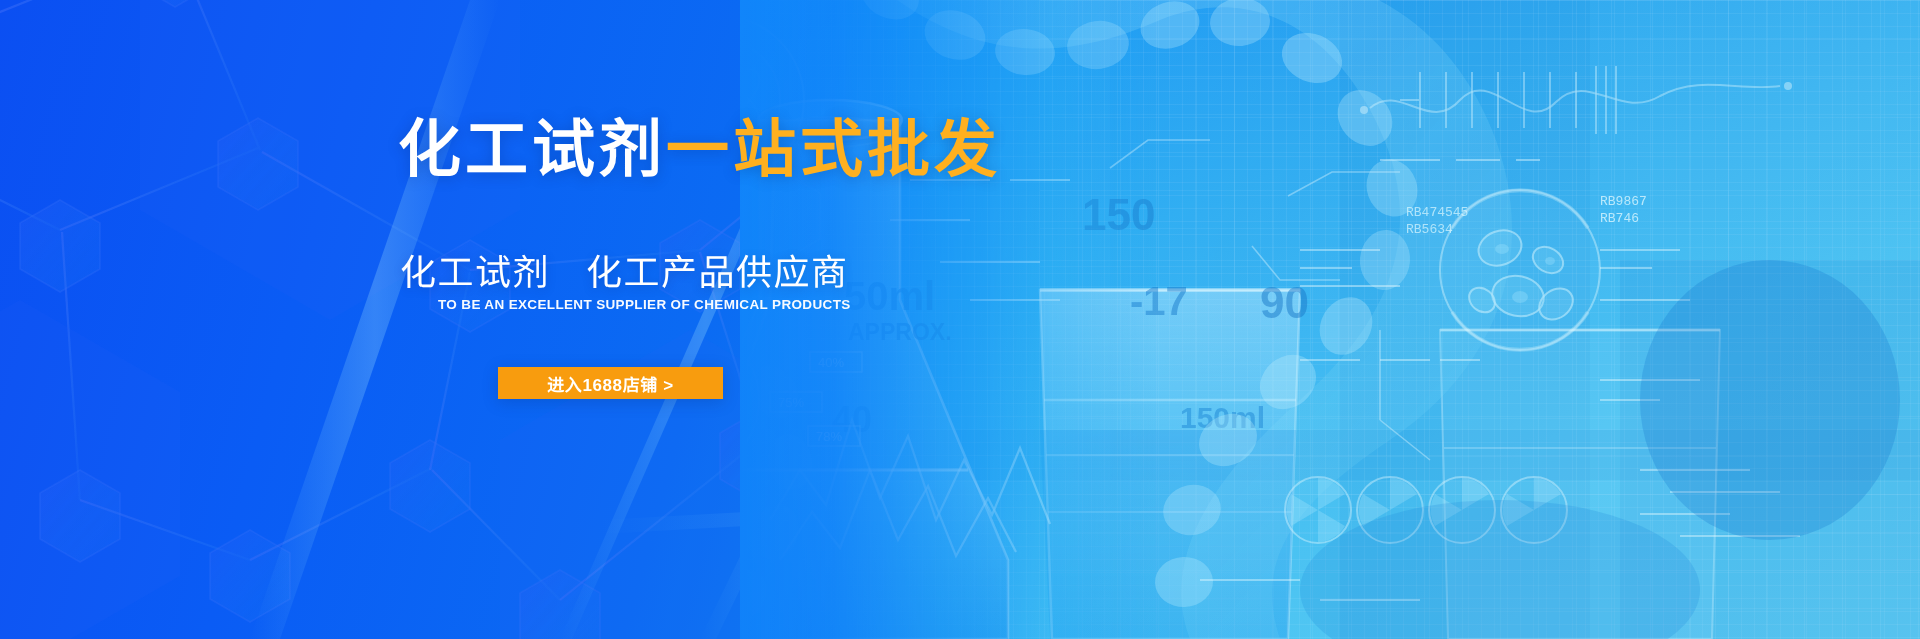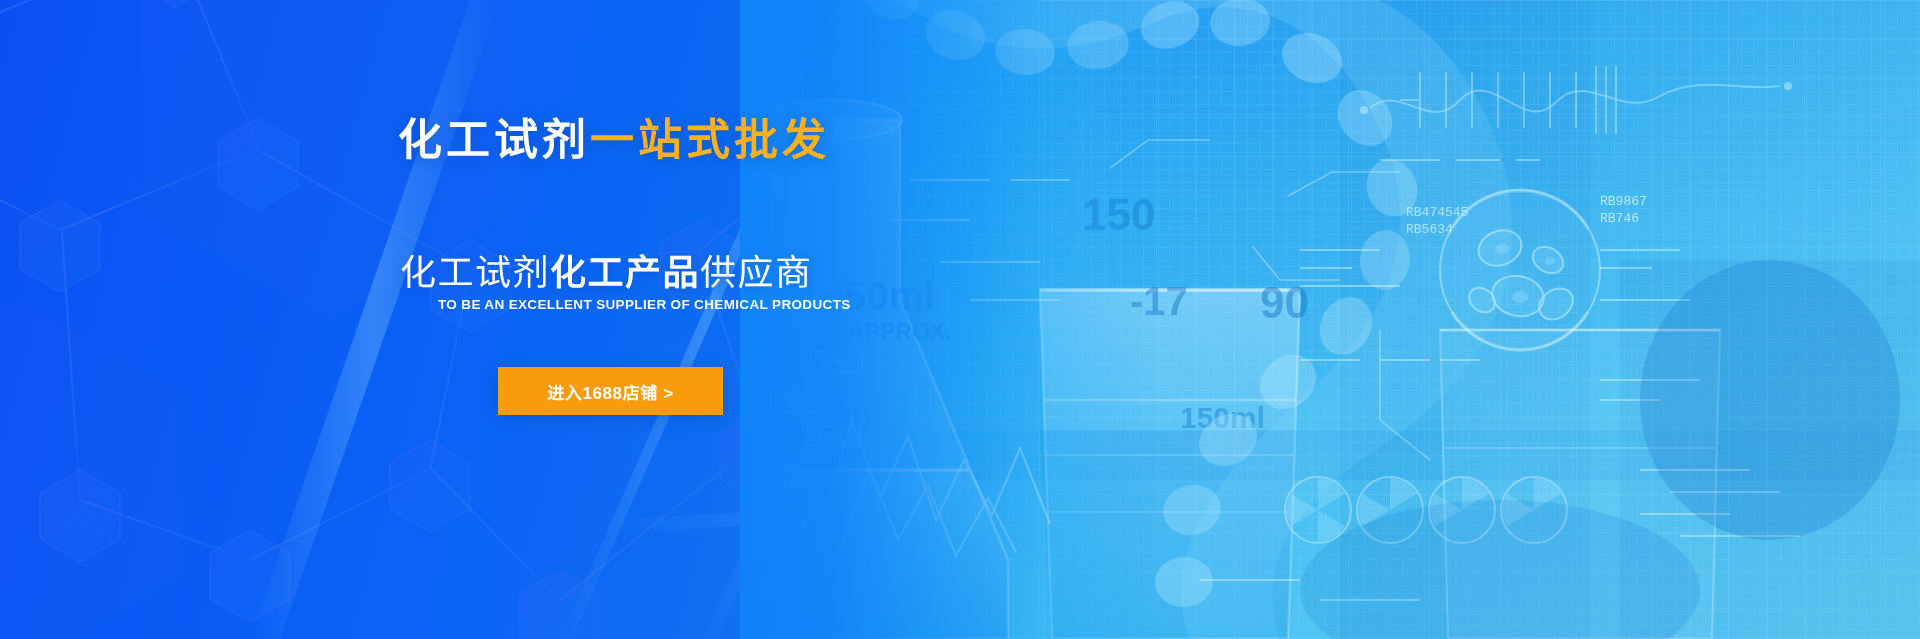--- a/index.html
+++ b/index.html
@@ -67,21 +67,21 @@
   .content{
     position:absolute;
     left:398px; top:0;
     width:700px; height:639px;
     z-index:20;
   }
 
   .headline{
     position:absolute; top:118px; left:0;
     white-space:nowrap;
-    font-size:44px;
+    font-size:63px;
     font-weight:700;
     letter-spacing:4px;
     line-height:1;
     text-shadow:0 2px 14px rgba(2,40,120,.30);
   }
   .headline .w{ color:#ffffff; }
   .headline .o{ color:#ffb01f; }
 
   .sub-en{
     position:absolute; top:196px; left:4px;
@@ -96,36 +96,36 @@
   .tagline{
     position:absolute; top:255px; left:2px;
     white-space:nowrap;
     color:#ffffff;
     font-size:36px;
     font-weight:300;
     letter-spacing:1.5px;
     line-height:1;
     text-shadow:0 2px 10px rgba(2,40,120,.25);
   }
-  .tagline .strong{ font-weight:700; }
+  .tagline .strong{ font-weight:400;margin-left:36px; }
 
   .tagline-en{
     position:absolute; top:297px; left:3px;
     white-space:nowrap;
     color:#ffffff;
     font-size:13.5px;
     font-weight:700;
     letter-spacing:.35px;
     opacity:.97;
     margin-left:37px;
   }
 
   .cta{
     position:absolute; top:367px; left:100px;
-    width:225px; height:48px;
+    width:225px; height:32px;
     background:#f89c0e;
     border:0;
     color:#ffffff;
     font-family:"Liberation Sans","DejaVu Sans",sans-serif;
     font-size:17px;
     font-weight:700;
     letter-spacing:.6px;
     cursor:pointer;
     display:flex;
     align-items:center;

